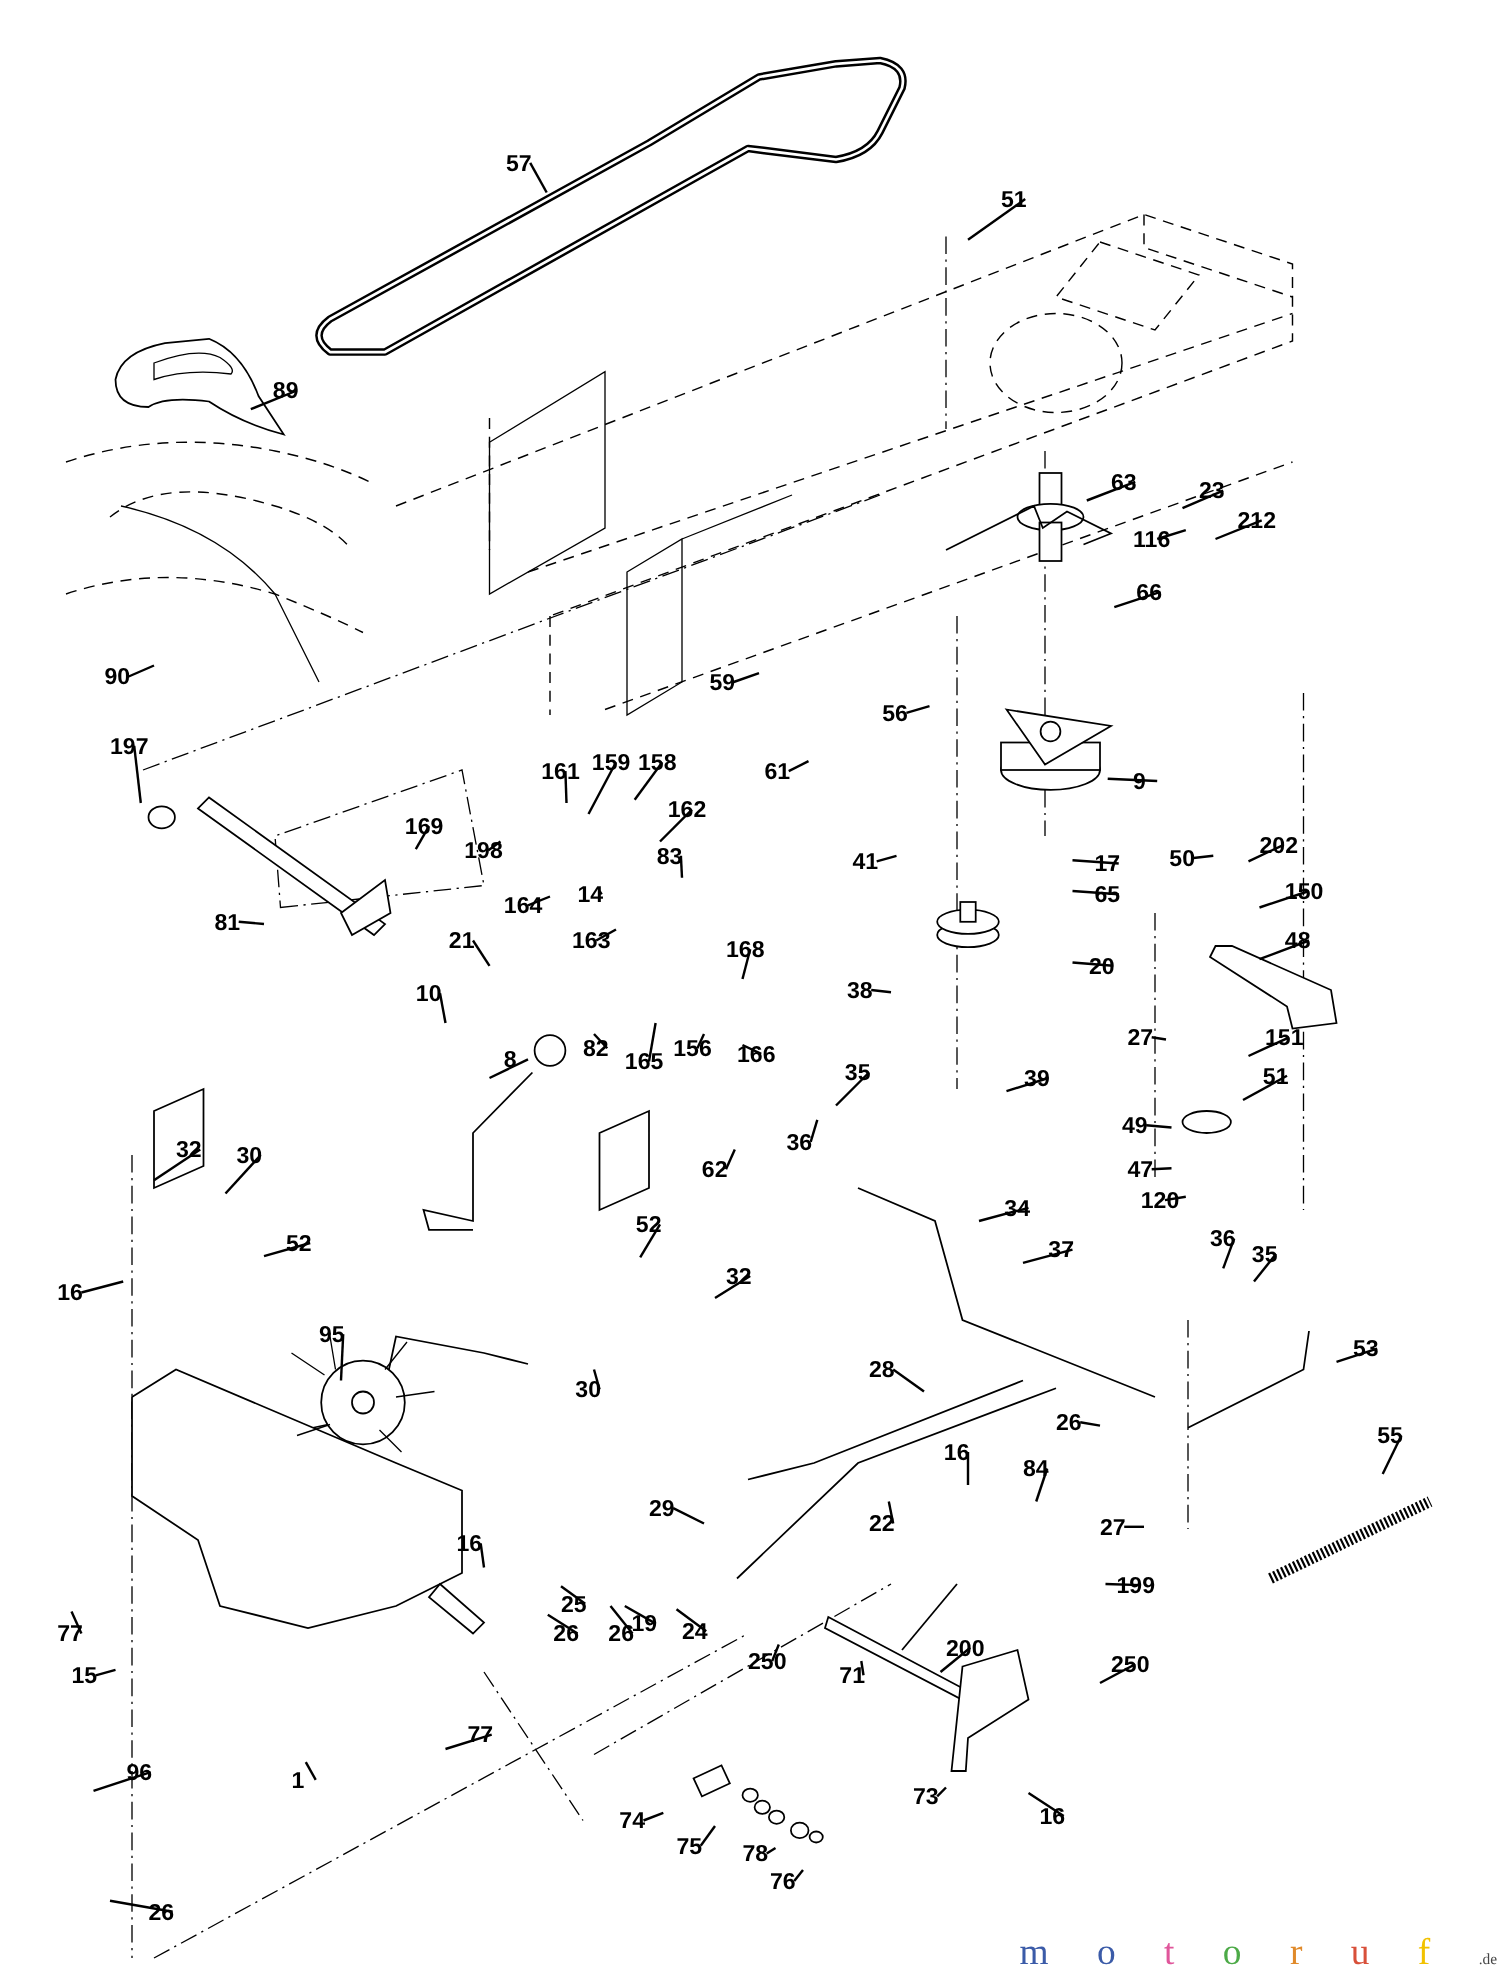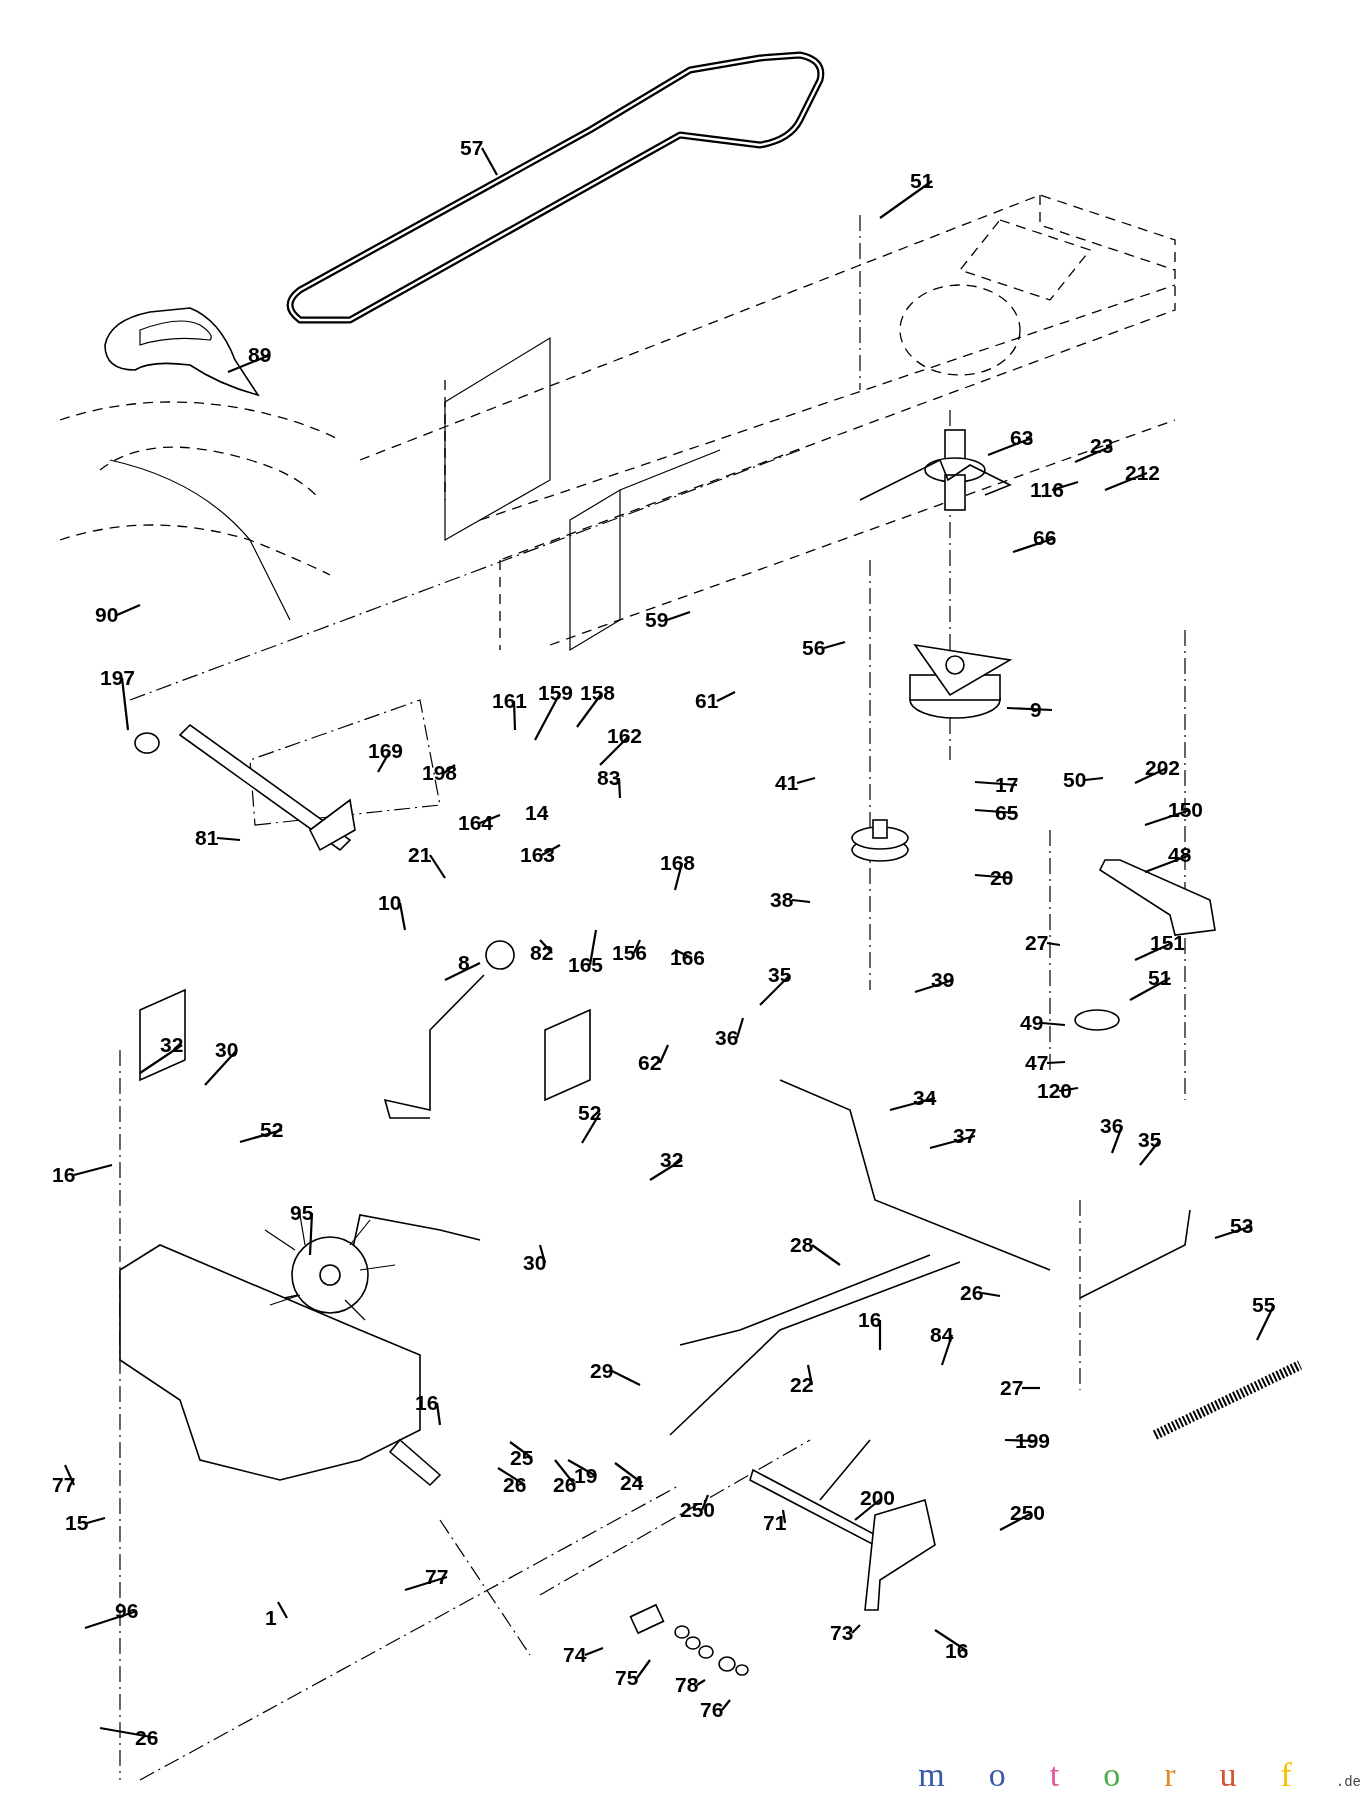--- a/index.html
+++ b/index.html
@@ -9,21 +9,21 @@
   .thin { stroke: #000; stroke-width: 1.2; fill: none; }
   .dash { stroke: #000; stroke-width: 1.3; fill: none; stroke-dasharray: 10 7; }
   .dashdot { stroke: #000; stroke-width: 1.2; fill: none; stroke-dasharray: 16 5 2 5; }
   .part { stroke: #000; stroke-width: 1.6; fill: #fff; }
   .belt { stroke: #000; stroke-width: 7; fill: none; stroke-linejoin: round; }
   .beltin { stroke: #fff; stroke-width: 2.5; fill: none; stroke-linejoin: round; }
   .leader { stroke: #000; stroke-width: 2.2; fill: none; }
   .callout { font-family: "Liberation Sans", sans-serif; font-weight: bold; font-size: 21px; fill: #000; }
   .wm { position: absolute; right: 10px; bottom: 8px; font-family: "Liberation Serif", serif; font-size: 34px; line-height: 1; }
   .wm span { display: inline-block; margin-left: 44px; }
-  .wm .tld { font-family: Liberation Mono, monospace; font-size: 14px; color: #444; }
+  .wm .tld { font-family: Liberation Serif, serif; font-size: 14px; color: #444; }
 </style>
 </head>
 <body>
 
 <div id="stage">
 <svg id="diagram" viewBox="0 0 1371 1800" xmlns="http://www.w3.org/2000/svg">
 
   <g>
     <path class="belt" d="M690 70 L590 130 L300 290 Q280 305 300 320 L350 320 L680 135 L760 145 Q790 140 800 120 L820 80 Q825 60 800 55 L760 58 Z"></path>
     <path class="beltin" d="M690 70 L590 130 L300 290 Q280 305 300 320 L350 320 L680 135 L760 145 Q790 140 800 120 L820 80 Q825 60 800 55 L760 58 Z"></path>

